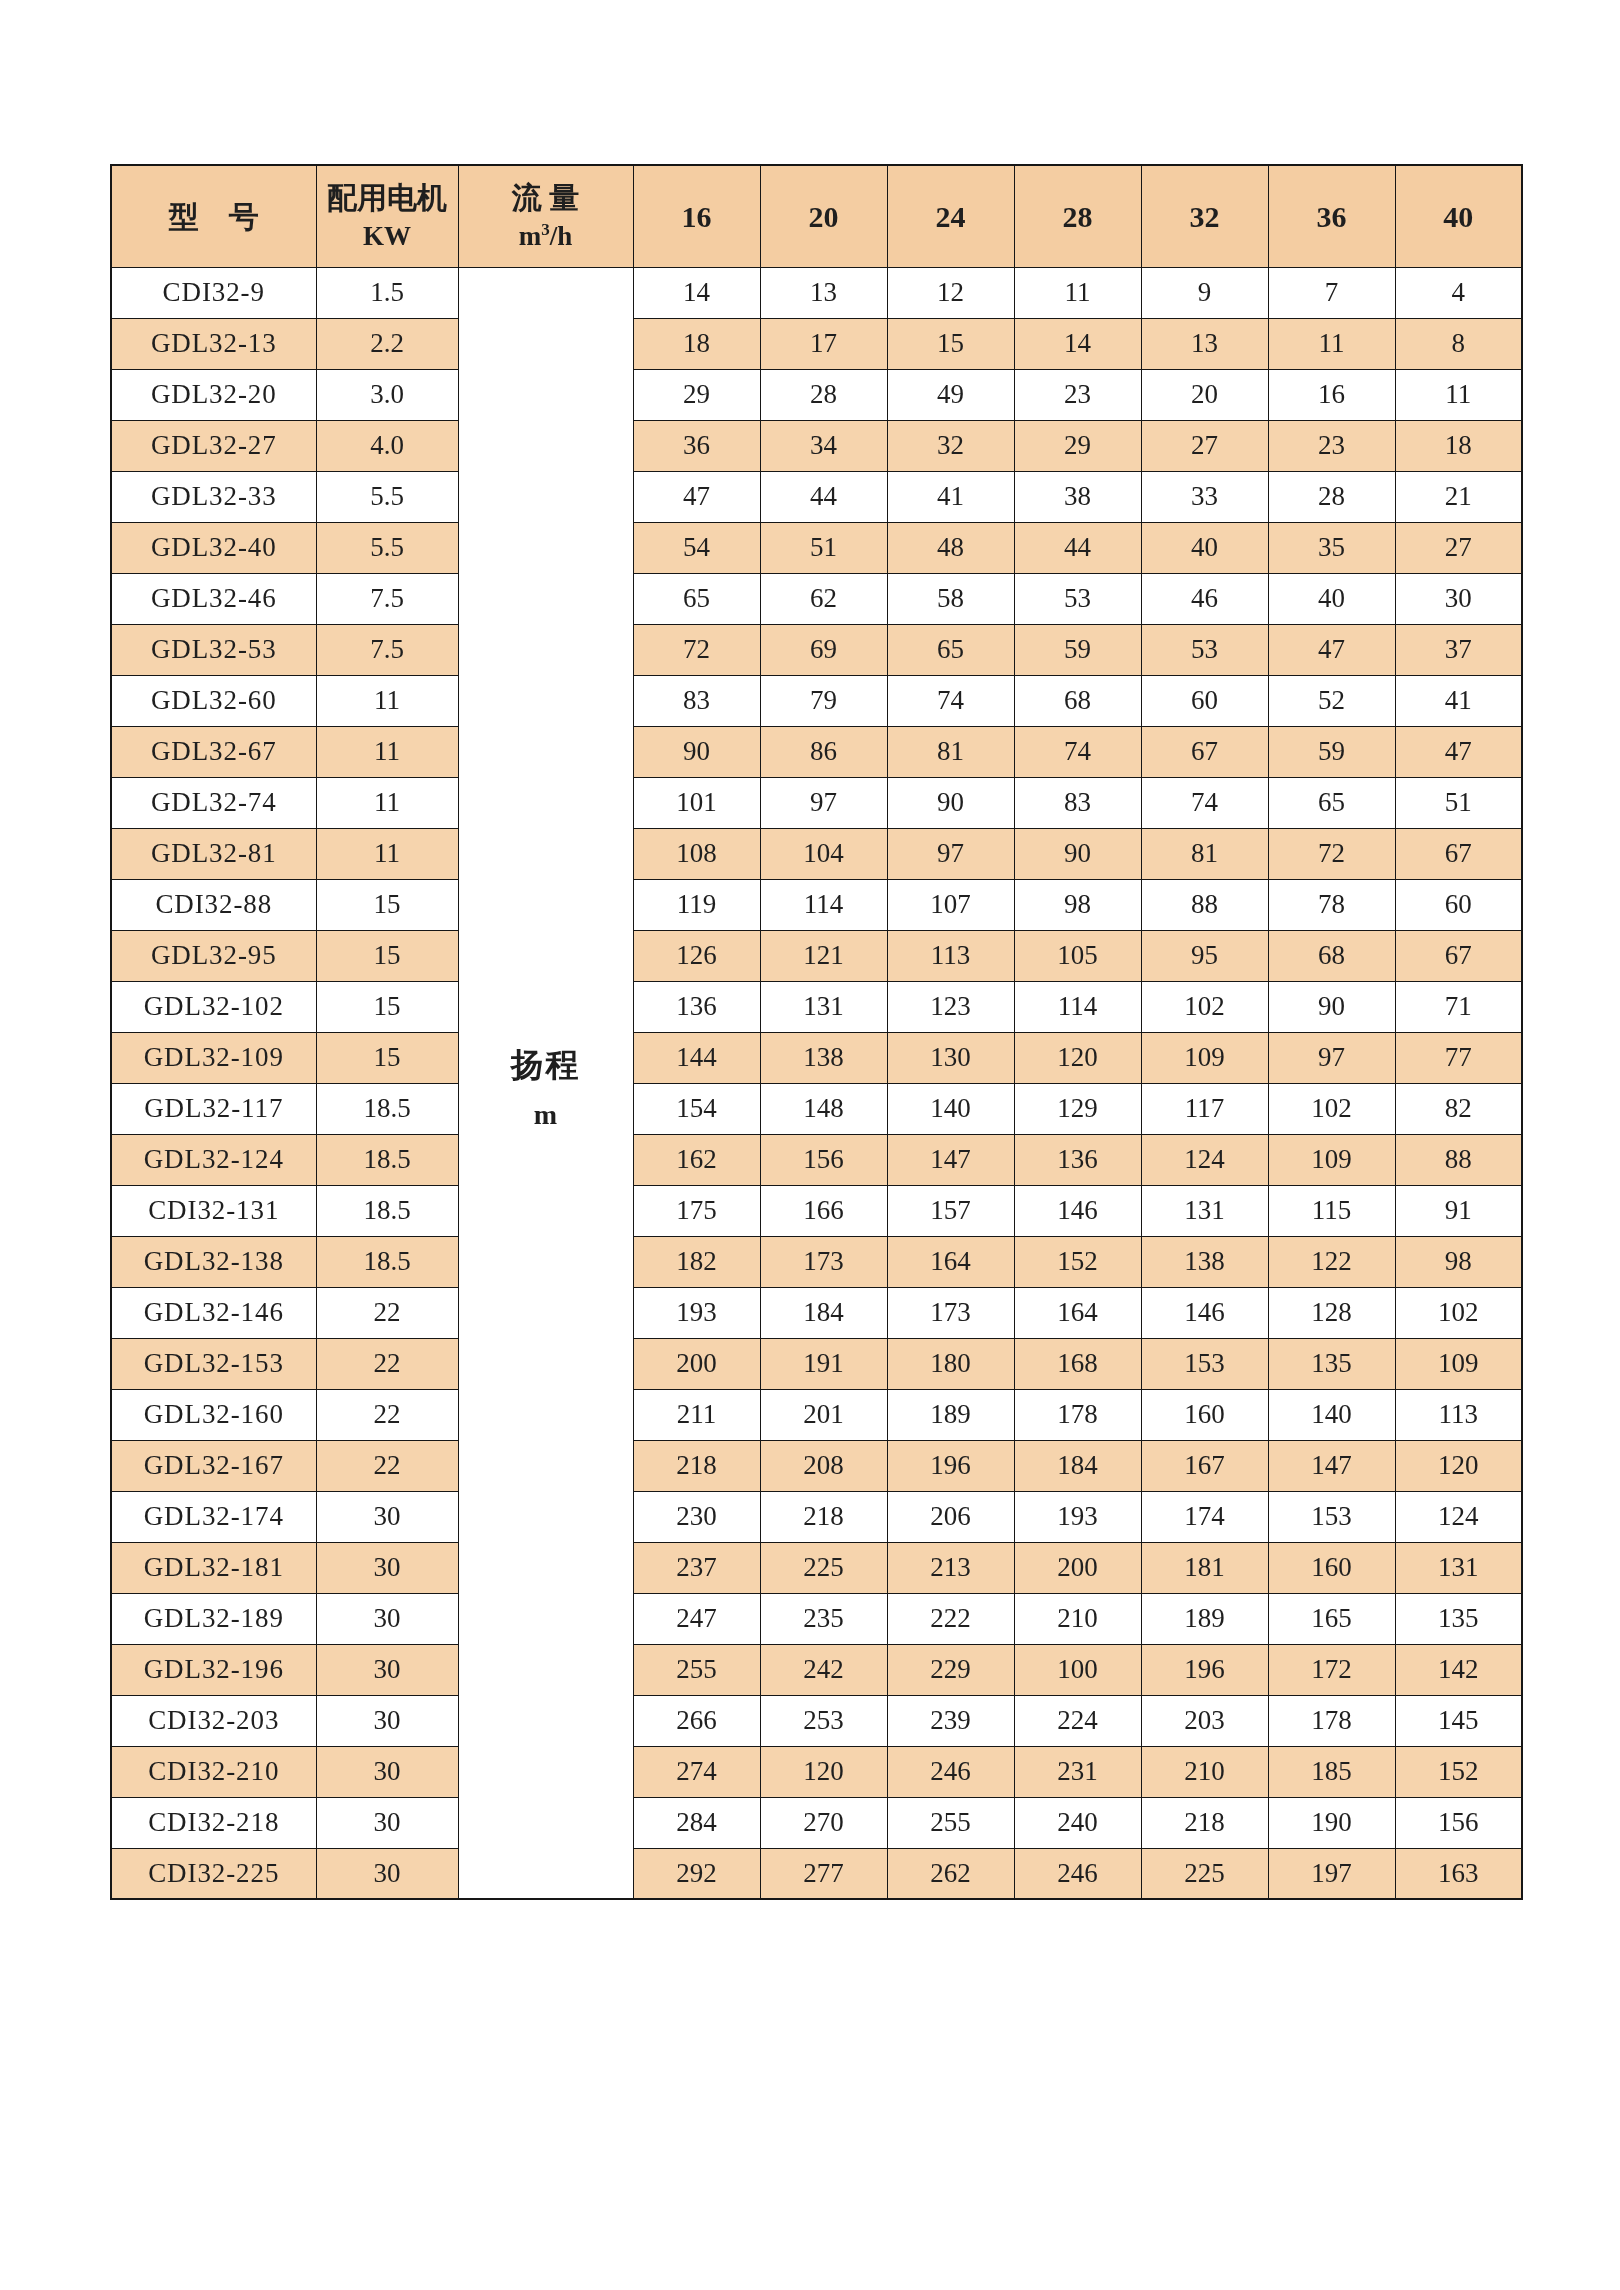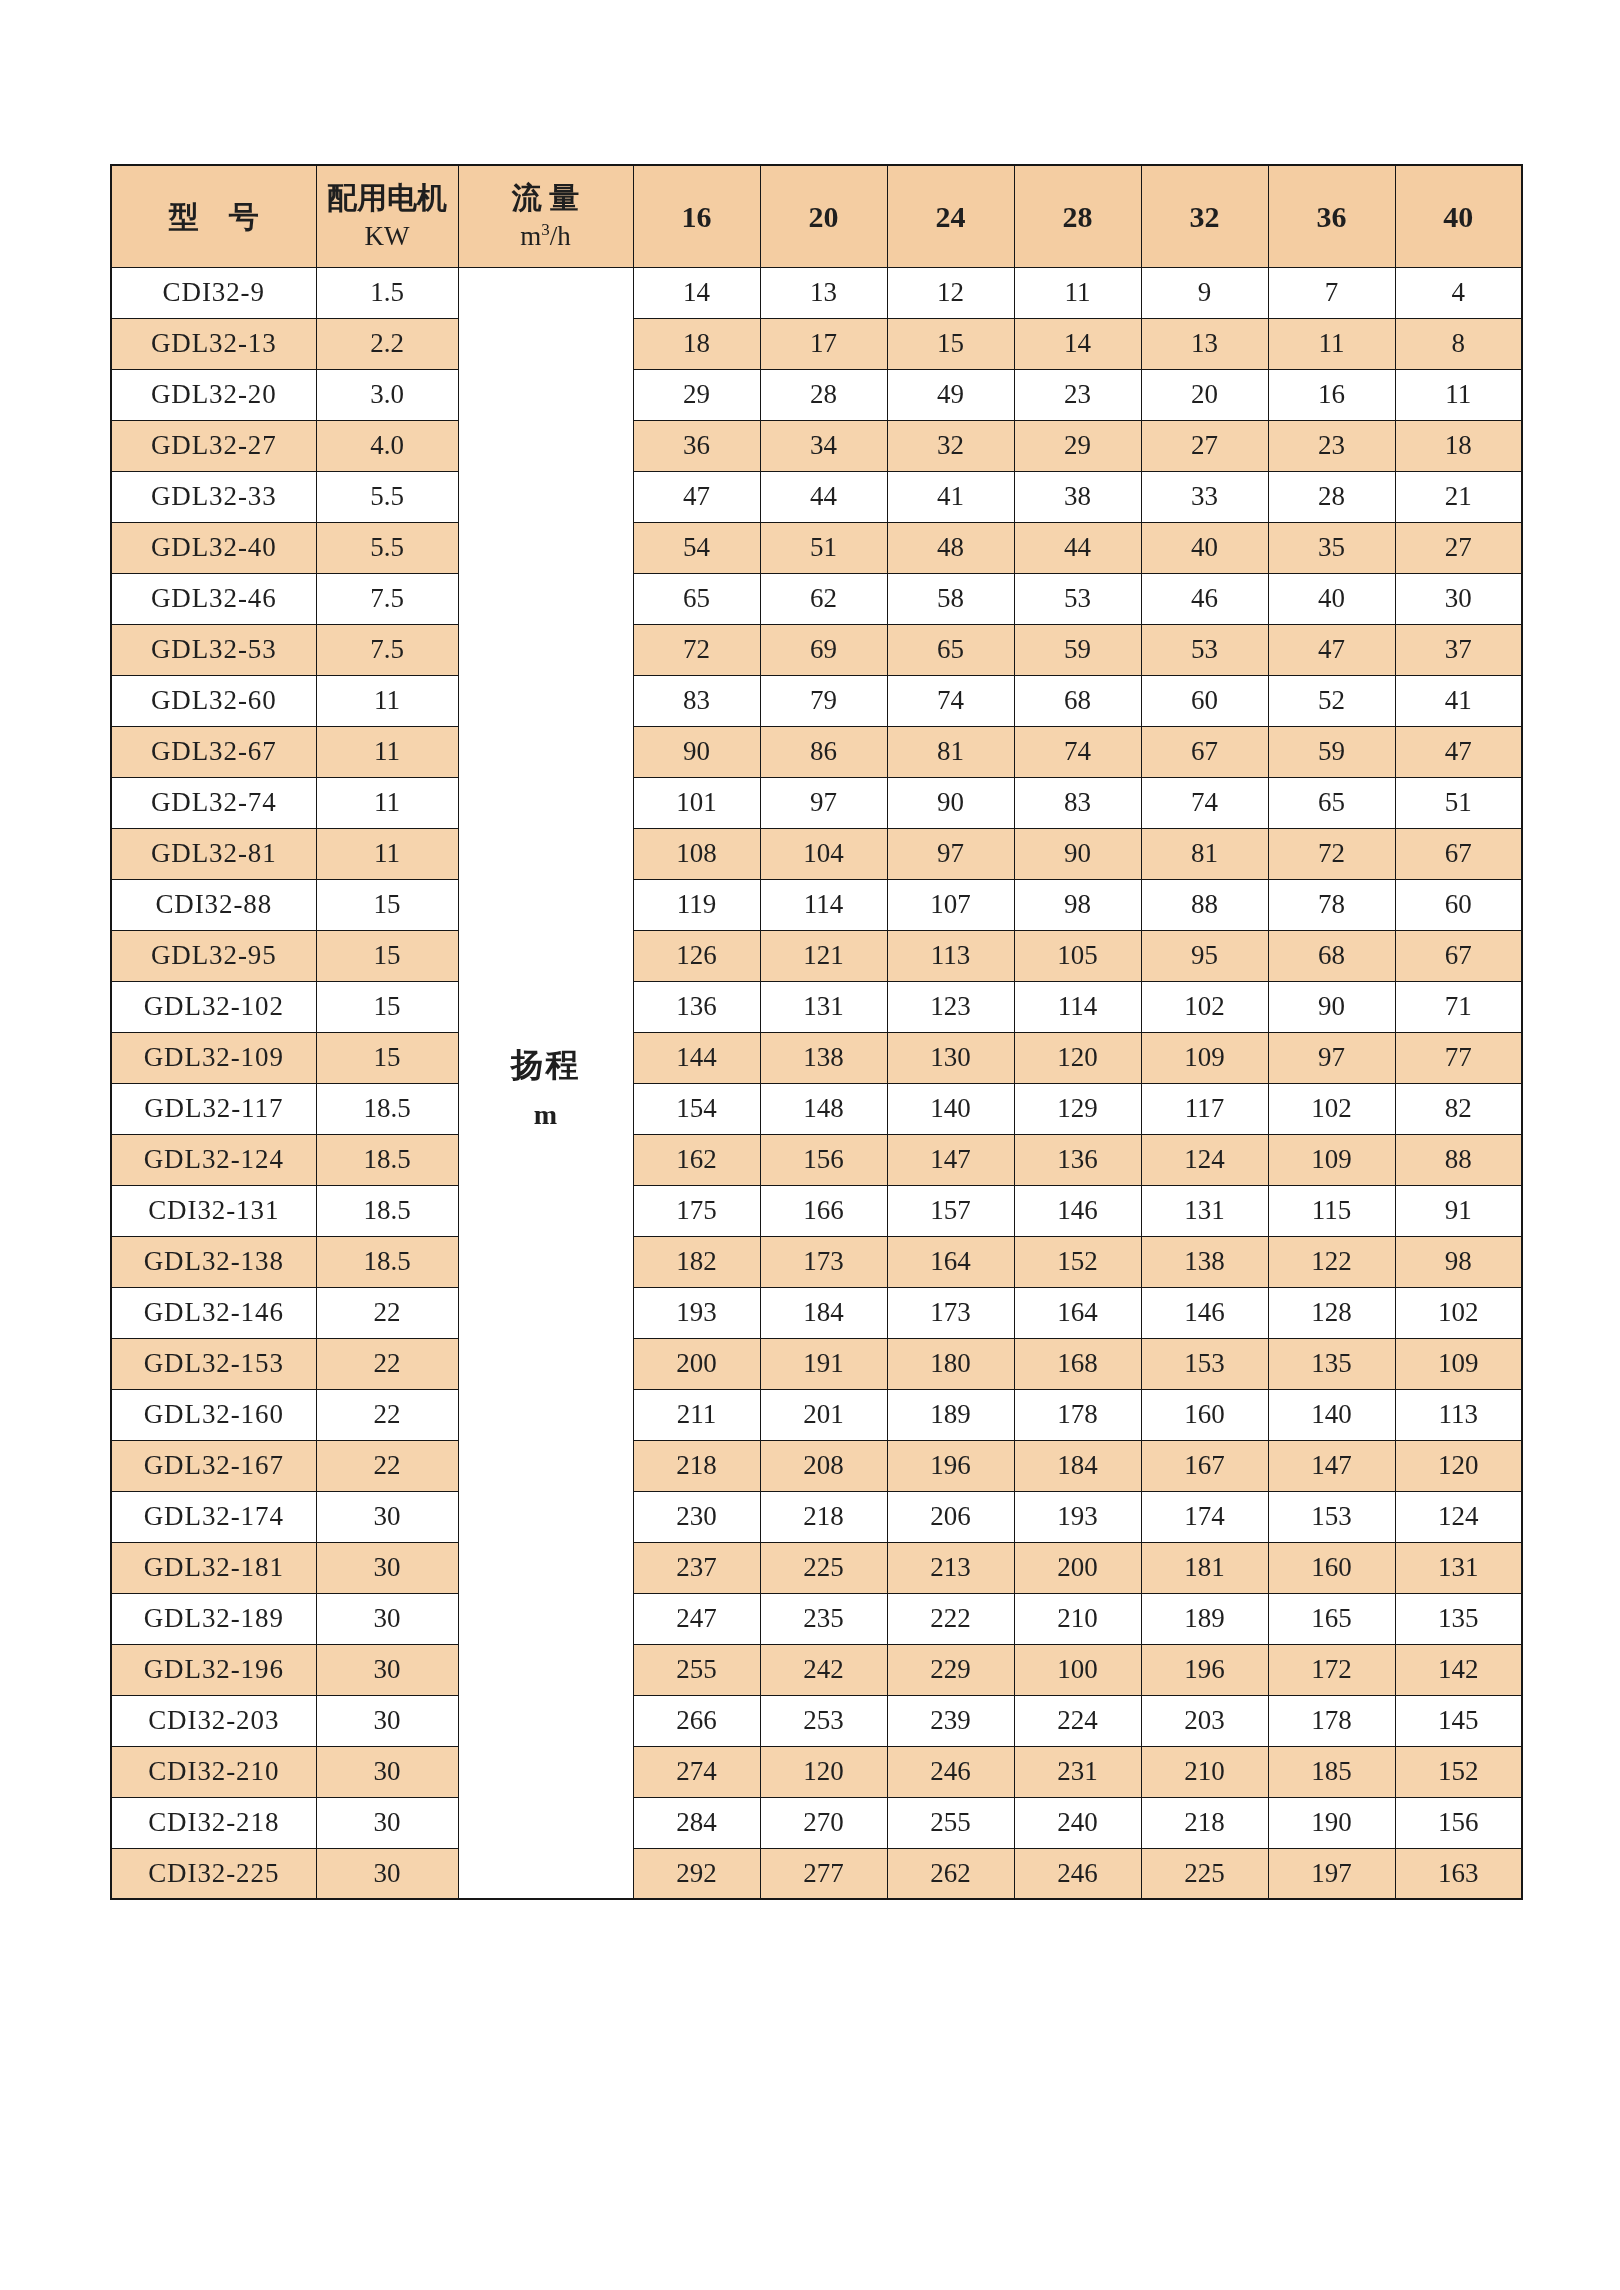--- a/index.html
+++ b/index.html
@@ -38,21 +38,21 @@
 
   thead tr { height: 102px; }
   thead th {
     background: #F4CDA2;
     font-weight: bold;
     font-size: 30px;
     line-height: 1.25;
   }
   .hdr-sub {
     font-size: 27px;
-    font-weight: normal;
+    font-weight: bold;
     margin-top: 3.6px;
   }
   .hdr-sub sup {
     font-size: 17px;
     vertical-align: super;
     line-height: 0;
   }
   thead th.flow-col { font-size: 30px; }
 
   tbody tr { height: 51px; }

